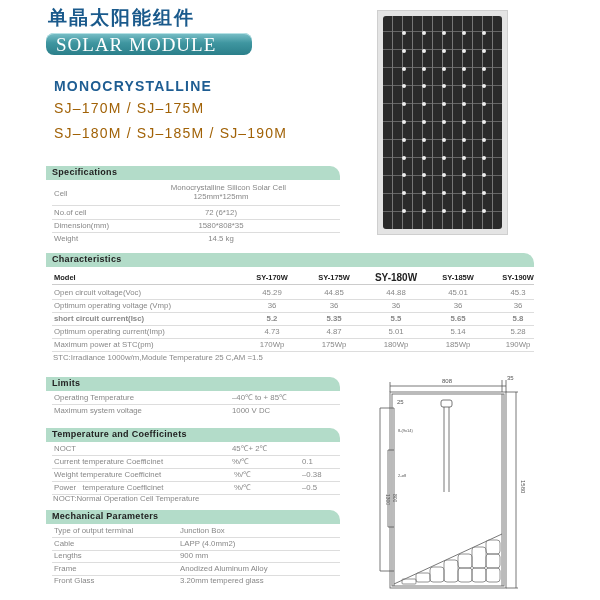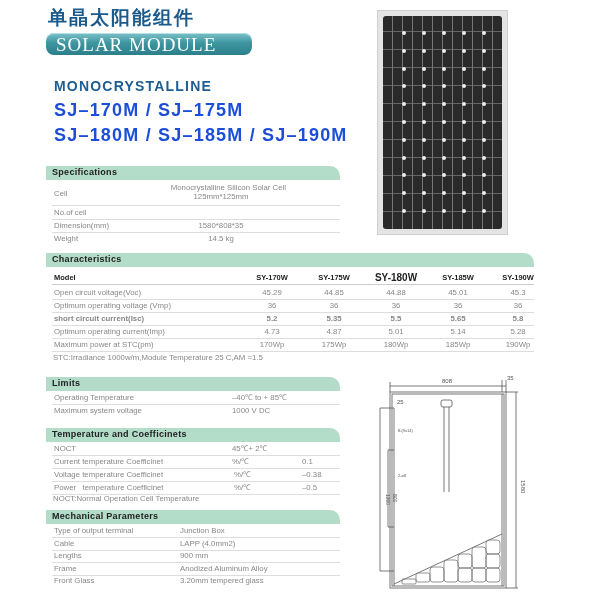--- a/index.html
+++ b/index.html
@@ -2,21 +2,21 @@
 <html><head>
 <meta charset="utf-8">
 <style>
   html,body{margin:0;padding:0;background:#fff;}
   body{width:600px;height:600px;position:relative;overflow:hidden;font-family:"Liberation Sans",sans-serif;color:#777;}
   .abs{position:absolute;}
   .cn-title{left:48px;top:5px;font-family:"DejaVu Sans",sans-serif;font-weight:bold;font-size:19px;color:#1a5a8c;letter-spacing:2px;}
   .banner{left:46px;top:33px;width:206px;height:22px;border-radius:8px;background:linear-gradient(#7cc1c9 0%,#3f96a0 45%,#2b7f8a 100%);box-shadow:inset 0 1px 0 #b7e1e5;}
   .banner span{position:absolute;left:10px;top:1px;font-family:"Liberation Serif",serif;font-size:19px;color:#fff;letter-spacing:1px;}
   .mono{left:54px;top:78px;font-weight:bold;font-size:14px;color:#1e5d92;letter-spacing:1.2px;}
-  .model-line{left:54px;font-weight:bold;font-size:18px;color:#1d4ed8;letter-spacing:1.2px;}
+  .model-line{left:54px;font-weight:normal;font-size:14px;color:#a16207;letter-spacing:1.2px;}
   .sec-head{height:14px;background:#b3dcc9;border-radius:0 10px 0 0;}
   .sec-head span{position:absolute;left:6px;top:1px;font-weight:bold;font-size:9px;color:#222;letter-spacing:0.3px;}
   .row{left:52px;height:12px;border-bottom:1px solid #ddd;font-size:7.8px;line-height:12px;color:#888;}
   .row span{position:absolute;top:0;white-space:nowrap;}
   .panel{left:377px;top:10px;width:131px;height:225px;background:#e4e4e4;border:1px solid #cfcfcf;box-sizing:border-box;}
   .panel-inner{position:absolute;left:5px;top:5px;right:5px;bottom:5px;background:#2a2a2a;border-radius:3px;
     background-image:
       repeating-linear-gradient(90deg, transparent 0, transparent 9px, #777 9px, #777 10px),
       repeating-linear-gradient(0deg, transparent 0, transparent 17px, #666 17px, #666 18px);}
   .dot{position:absolute;width:4px;height:4px;border-radius:50%;background:#eee;}
@@ -97,20 +97,21 @@
 <div class="abs sec-head" style="left:46px;top:166px;width:294px">
     <span>Specifications</span>
   </div>
 <div class="abs row" style="top:183px;height:22px;width:288px">
   <span style="left:2px;top:5px">Cell</span>
   <span style="left:104px;width:130px;text-align:right;top:-1px">Monocrystalline Silicon Solar Cell</span>
   <span style="left:104px;width:130px;text-align:center;top:8px">125mm*125mm</span>
 </div>
 <div class="abs row" style="top:207px;width:288px">
   <span style="left:2px">No.of cell</span>
+  <span style="left:104px;width:130px;text-align:center">72 (6*12)</span>
 </div>
 <div class="abs row" style="top:220px;width:288px">
   <span style="left:2px">Dimension(mm)</span>
   <span style="left:104px;width:130px;text-align:center">1580*808*35</span>
 </div>
 <div class="abs row" style="top:233px;width:288px;border-bottom:none">
   <span style="left:2px">Weight</span>
   <span style="left:104px;width:130px;text-align:center">14.5 kg</span>
 </div>
 
@@ -188,21 +189,21 @@
   <span style="left:2px">NOCT</span>
   <span style="left:180px">45℃+ 2℃</span>
   <span style="left:250px"></span>
 </div>
 <div class="abs row" style="top:456px;width:288px">
   <span style="left:2px">Current temperature Coefficinet</span>
   <span style="left:180px">%/℃</span>
   <span style="left:250px">0.1</span>
 </div>
 <div class="abs row" style="top:469px;width:288px">
-  <span style="left:2px">Voltage temperature Coefficinet</span>
+  <span style="left:2px">Weight temperature Coefficinet</span>
   <span style="left:182px">%/℃</span>
   <span style="left:250px">–0.38</span>
 </div>
 <div class="abs row" style="top:482px;width:288px">
   <span style="left:2px;white-space:pre">Power   temperature Coefficinet</span>
   <span style="left:182px">%/℃</span>
   <span style="left:250px">–0.5</span>
 </div>
 <div class="abs note" style="left:53px;top:494px">NOCT:Normal Operation Cell Temperature</div>
 

